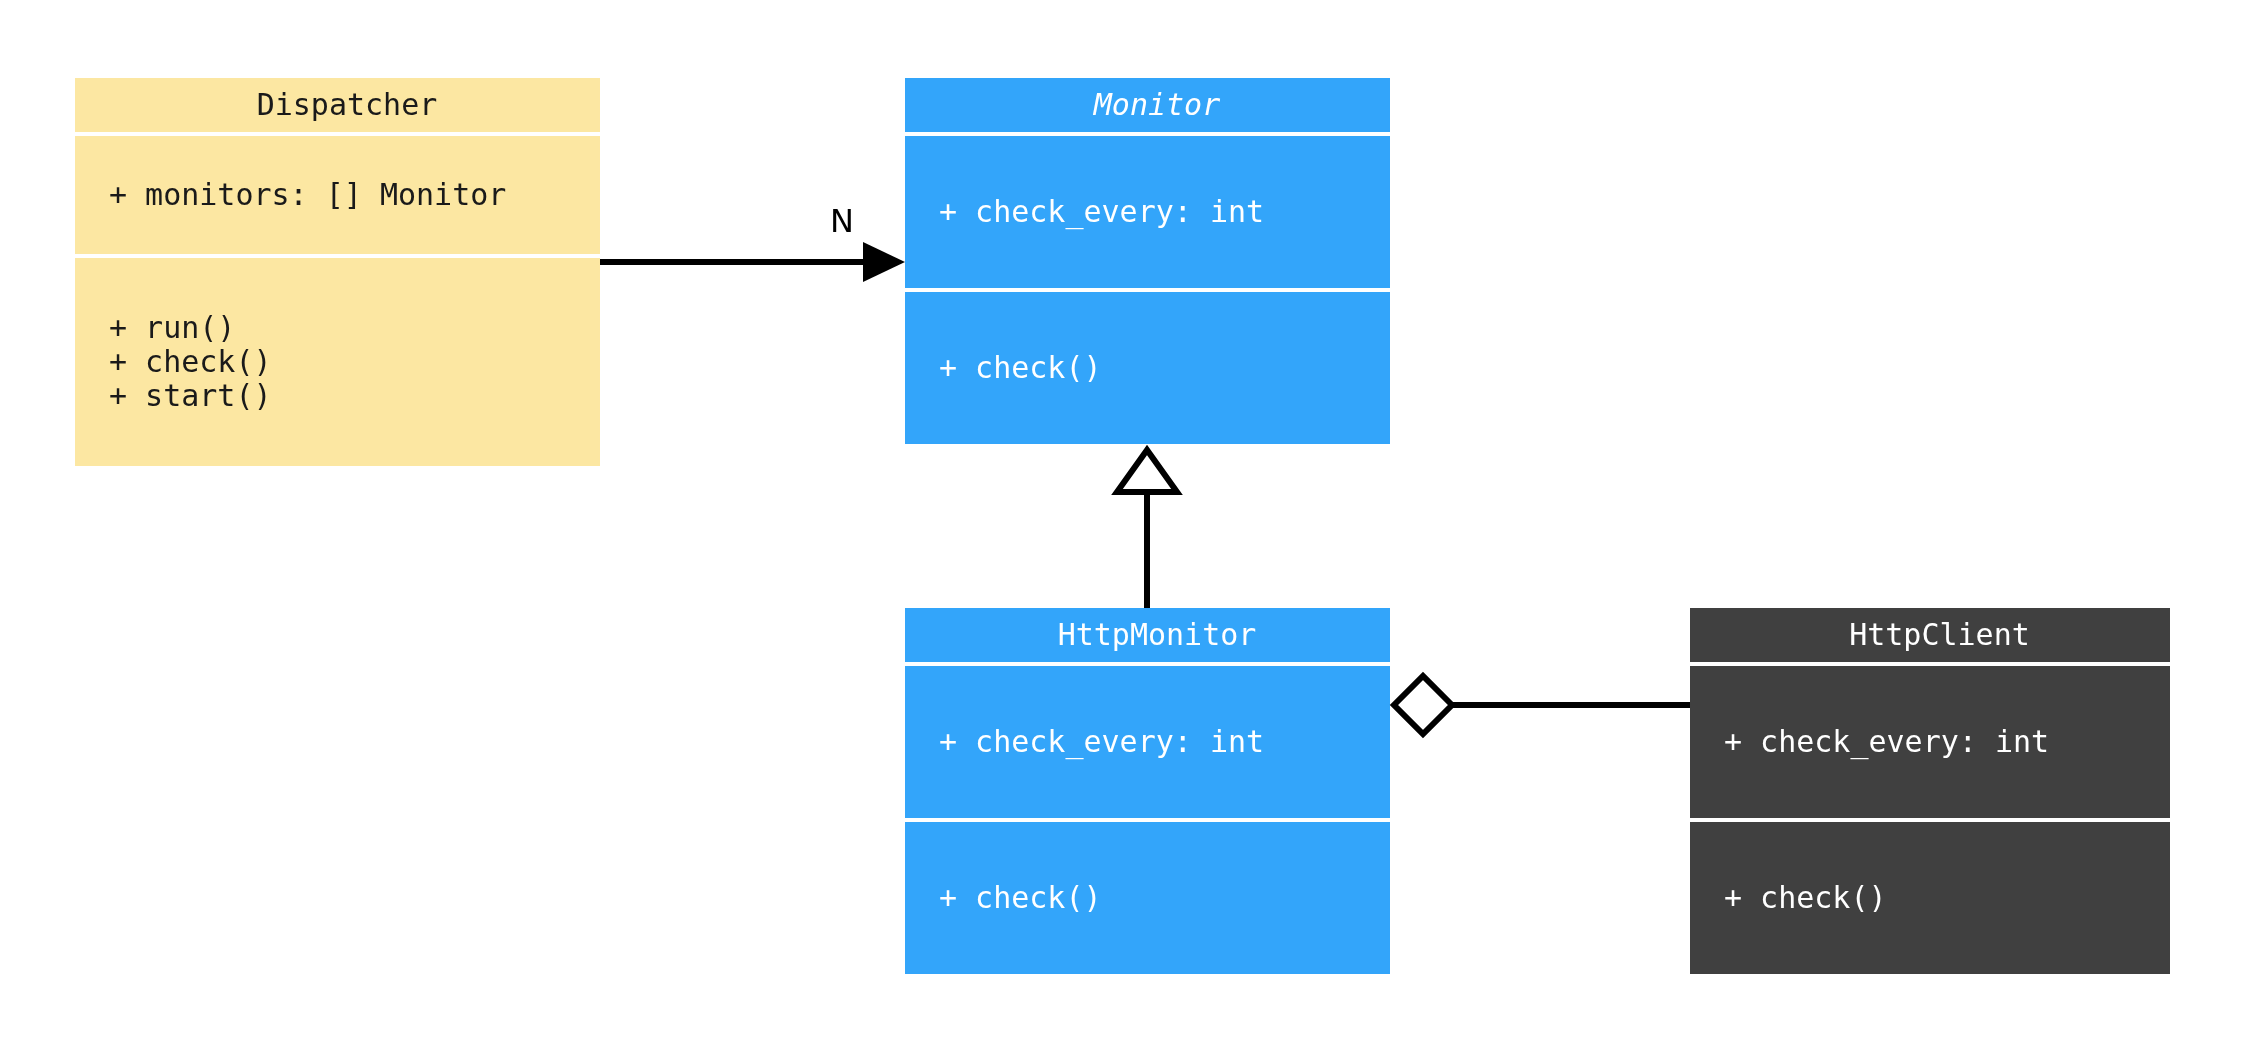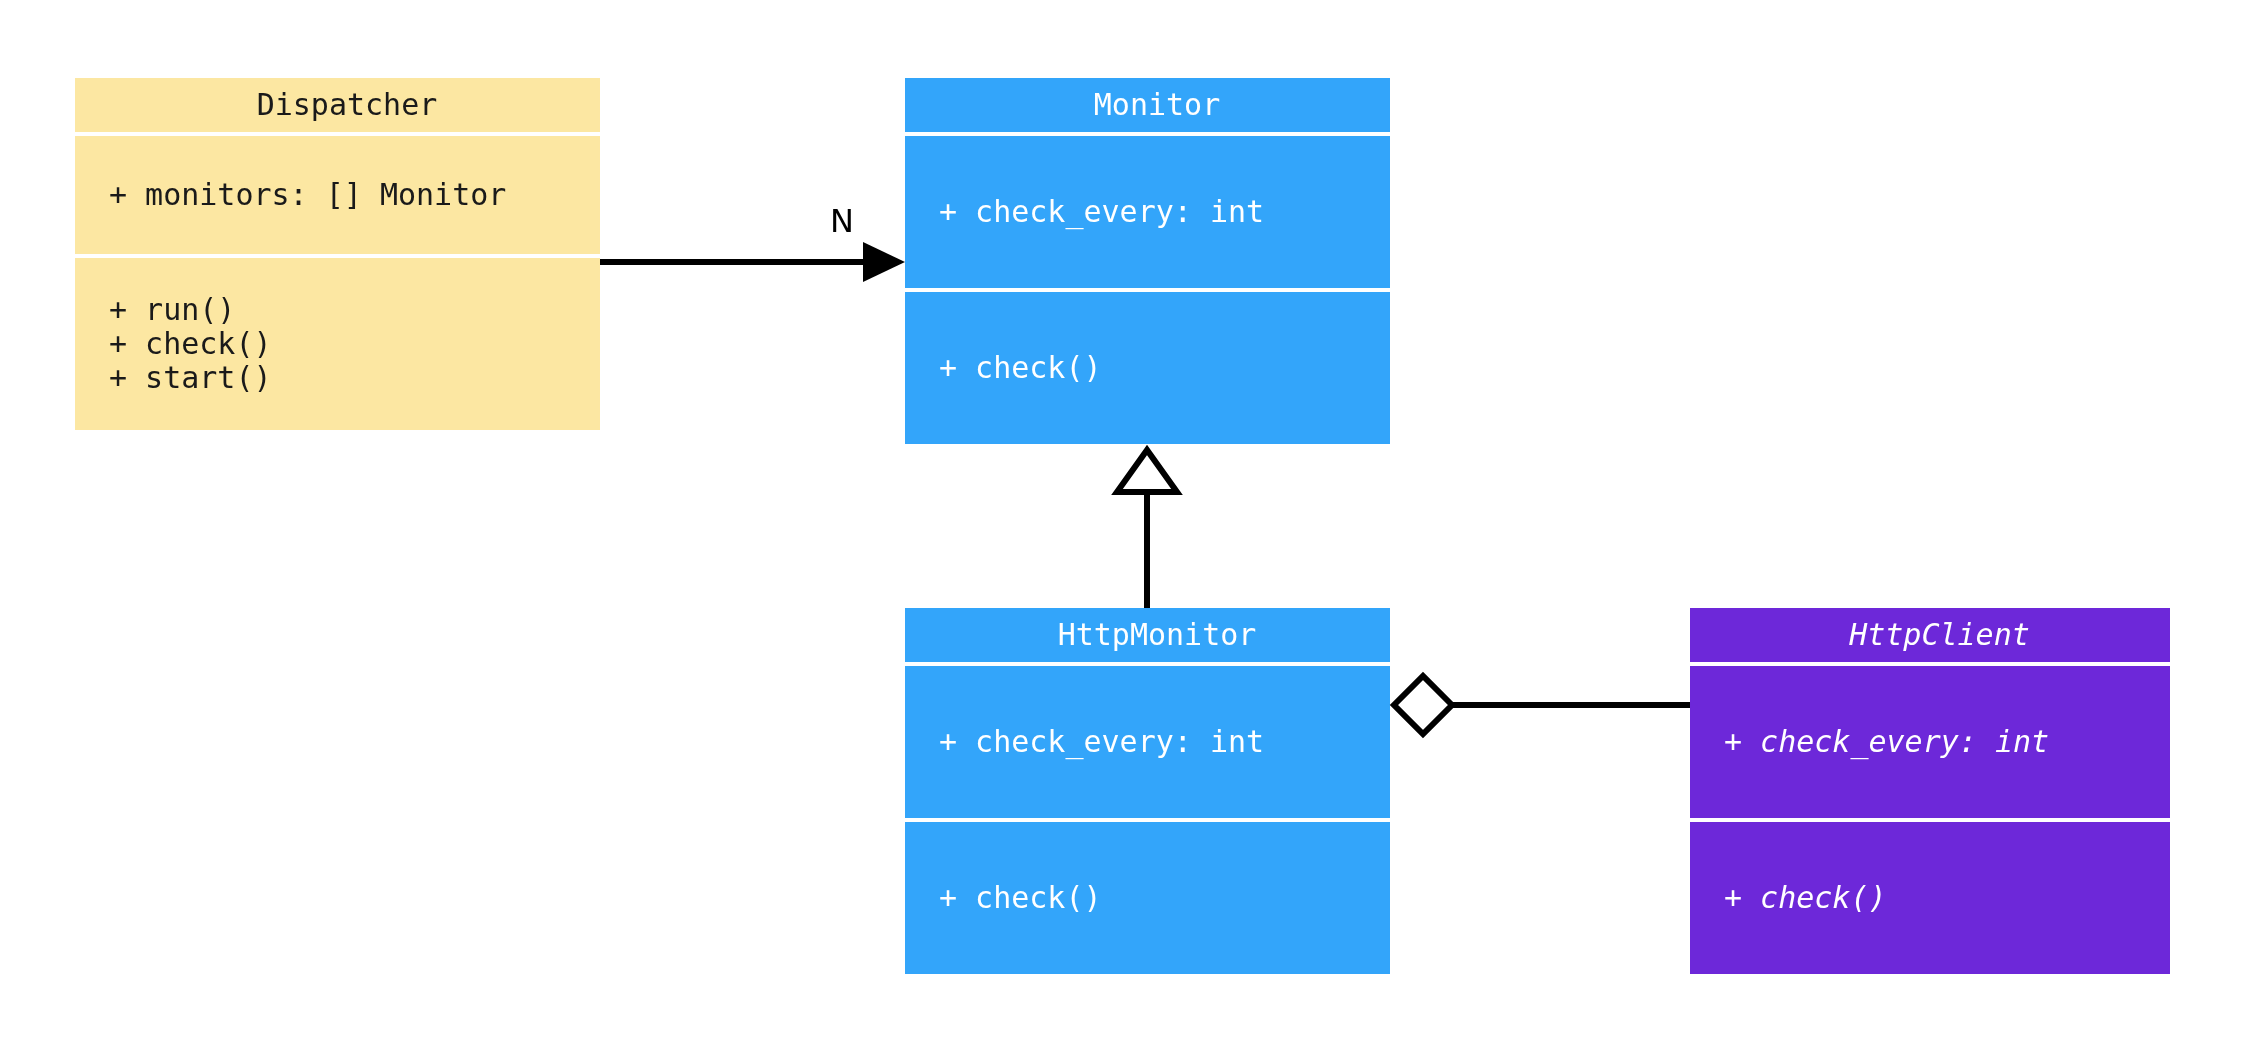--- a/index.html
+++ b/index.html
@@ -53,35 +53,35 @@
   .compartment.members {
     padding-left: 34px;
     justify-content: center;
   }
 
   
   .theme-yellow .compartment { background: #fce7a2; color: #1a1a1a; }
   
   .theme-blue .compartment   { background: #33a5fa; color: #ffffff; }
   
-  .theme-green .compartment  { background: #6d28d9; color: #ffffff; font-style: italic; }
+  .theme-green .compartment  { background: #404040; color: #ffffff; }
 
-  .title-text.abstract { }
+  .title-text.abstract { font-style: italic; }
 
   .member-line { display: block; }
 
   
   #class-dispatcher  { left: 75px;   top: 78px;  width: 525px; }
   #class-monitor     { left: 905px;  top: 78px;  width: 485px; }
   #class-httpmonitor { left: 905px;  top: 608px; width: 485px; }
   #class-httpclient  { left: 1690px; top: 608px; width: 480px; }
 
   
   #class-dispatcher .c-attrs   { height: 118px; }
-  #class-dispatcher .c-methods { height: 172px; }
+  #class-dispatcher .c-methods { height: 208px; }
 
   
   #class-monitor .c-attrs,
   #class-httpmonitor .c-attrs,
   #class-httpclient .c-attrs     { height: 152px; }
   #class-monitor .c-methods,
   #class-httpmonitor .c-methods,
   #class-httpclient .c-methods   { height: 152px; }
 
   

